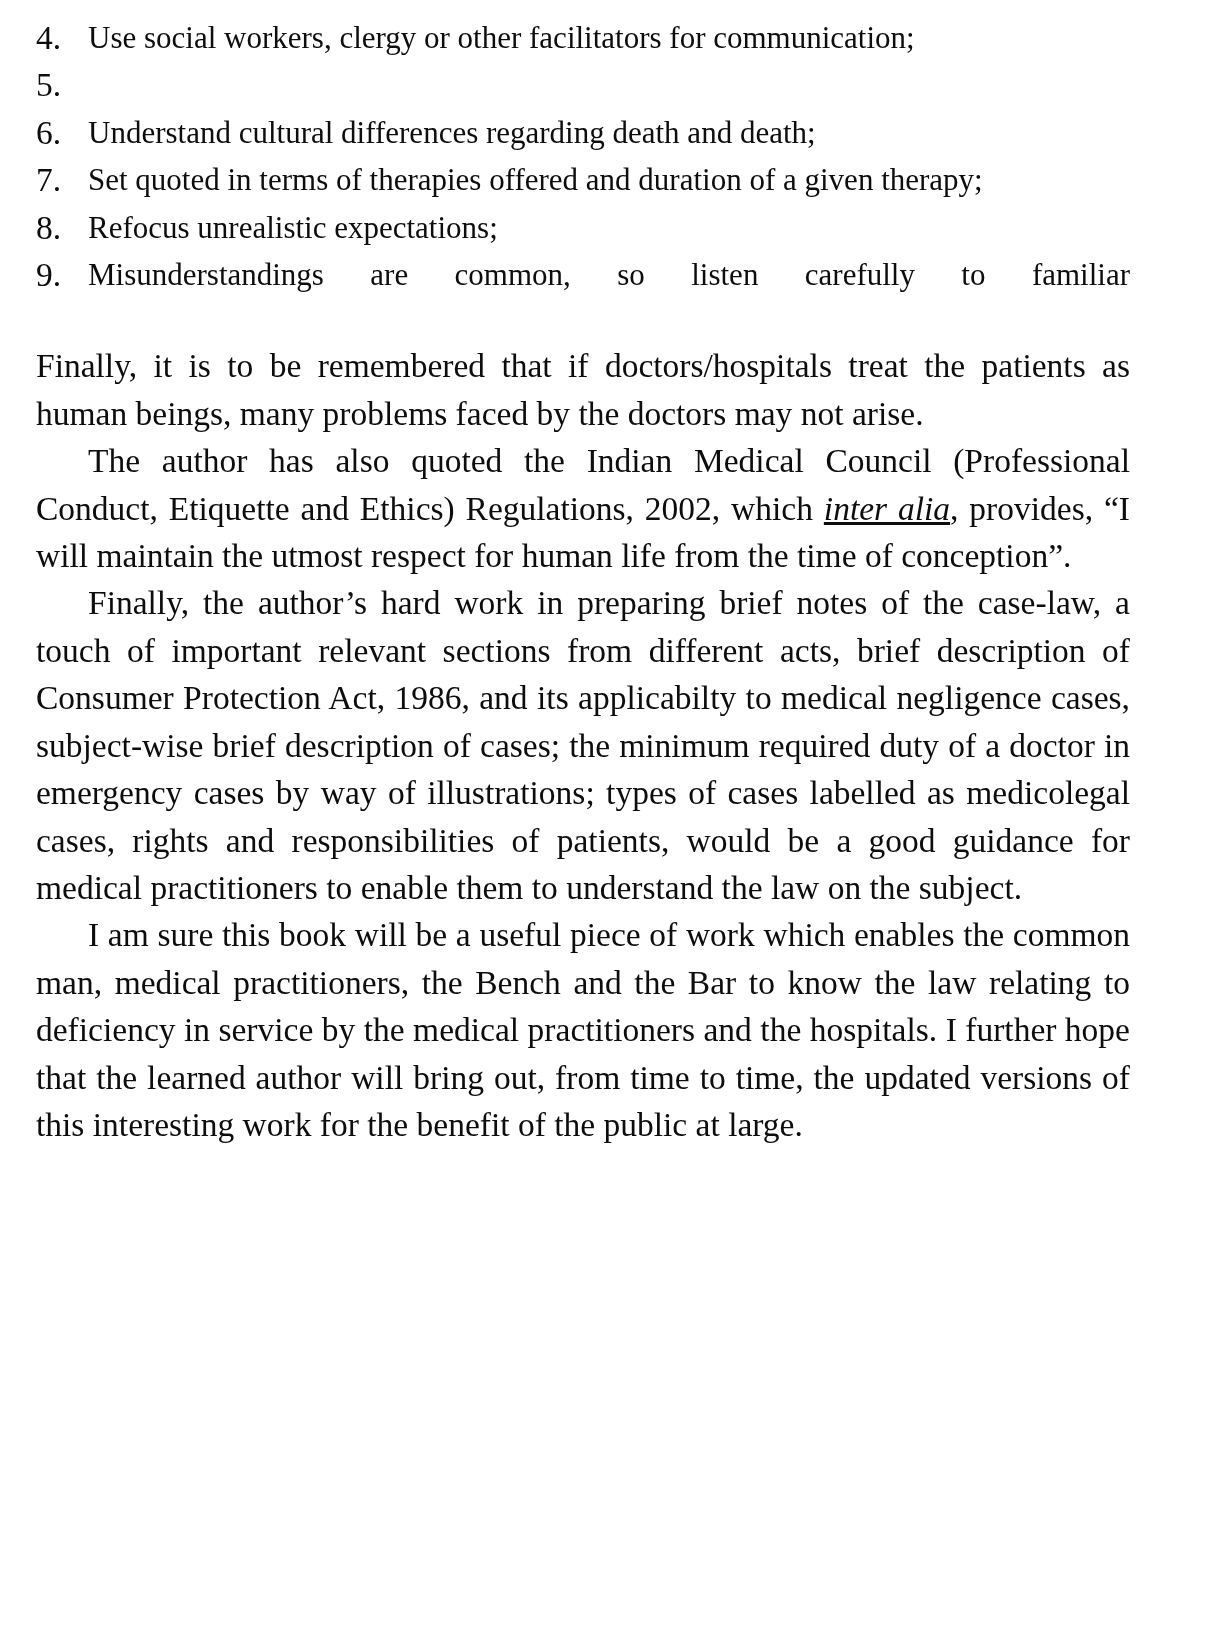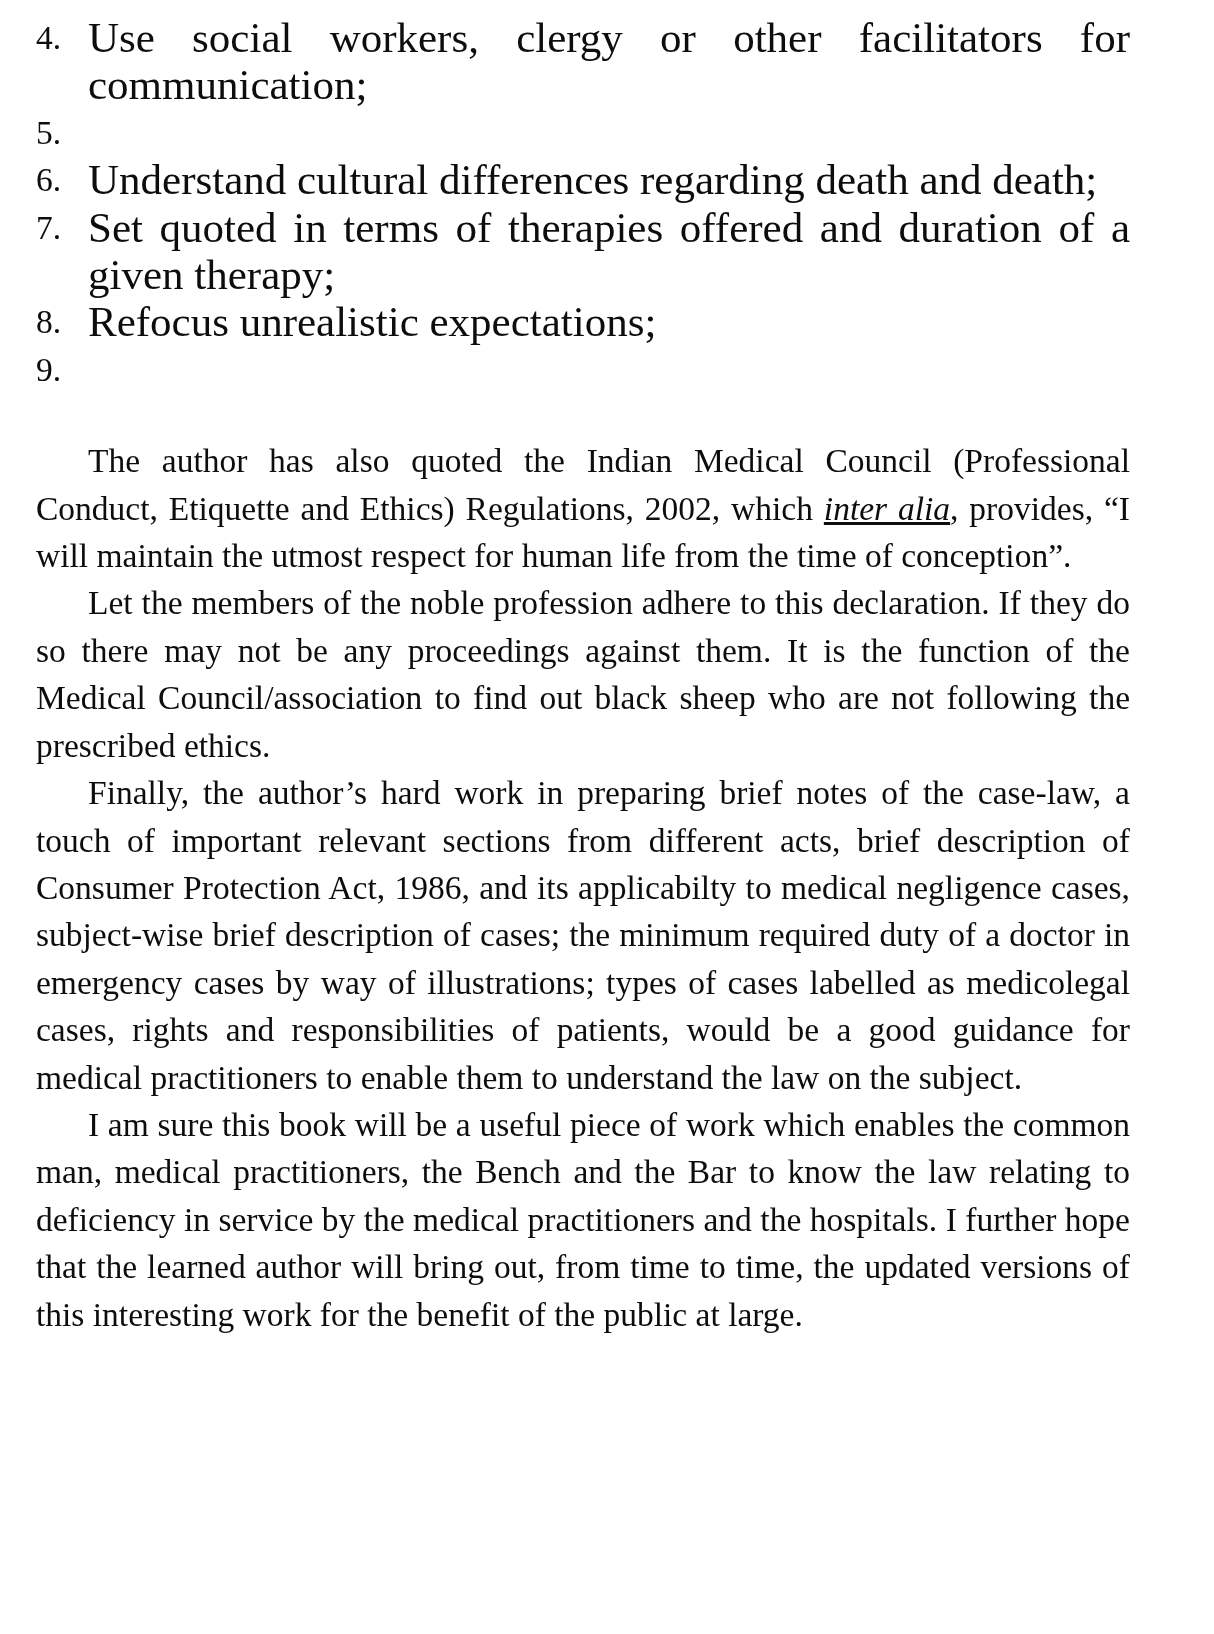--- a/index.html
+++ b/index.html
@@ -40,21 +40,21 @@
     flex: 0 0 auto;
     width: 52px;
     text-align: left;
     font-size: 33.5px;
     line-height: 47.4px;
   }
   .list-text {
     flex: 1 1 auto;
     text-align: justify;
     text-justify: inter-word;
-    font-size: 43px;
+    font-size: 31px;
     line-height: 47.4px;
     hyphens: none;
   }
   
   .list-text.stretch > span.lineA {
     display: block;
     text-align: justify;
     text-align-last: justify;
   }
   .list-text.stretch > span.lineB {
@@ -111,31 +111,32 @@
     </li>
 
     <li class="list-item">
       <span class="list-marker">8.</span>
       <span class="list-text">Refocus unrealistic expectations;</span>
     </li>
 
     <li class="list-item">
       <span class="list-marker">9.</span>
       <span class="list-text stretch">
+        <span class="lineA">Misunderstandings are common, so listen carefully to familiar</span>
       </span>
     </li>
 
   </ol>
 
   <div class="body-block">
 
+    <p class="para">Finally, it is to be remembered that if doctors/hospitals treat the patients as human beings, many problems faced by the doctors may not arise.</p>
 
     <p class="para indented"><span>The author has also quoted the Indian Medical Council (Professional Conduct, Etiquette and Ethics) Regulations, 2002, which </span><em>inter alia</em><span>, provides, “I will maintain the utmost respect for human life from the time of conception”.</span></p>
 
-    <p class="para indented">Let the members of the noble profession adhere to this declaration. If they do so there may not be any proceedings against them. It is the function of the Medical Council/association to find out black sheep who are not following the prescribed ethics.</p>
 
     <p class="para indented">Finally, the author’s hard work in preparing brief notes of the case-law, a touch of important relevant sections from different acts, brief description of Consumer Protection Act, 1986, and its applicabilty to medical negligence cases, subject-wise brief description of cases; the minimum required duty of a doctor in emergency cases by way of illustrations; types of cases labelled as medicolegal cases, rights and responsibilities of patients, would be a good guidance for medical practitioners to enable them to understand the law on the subject.</p>
 
     <p class="para indented">I am sure this book will be a useful piece of work which enables the common man, medical practitioners, the Bench and the Bar to know the law relating to deficiency in service by the medical practitioners and the hospitals. I further hope that the learned author will bring out, from time to time, the updated versions of this interesting work for the benefit of the public at large.</p>
 
   </div>
 
 </div>
 
 </body></html>

